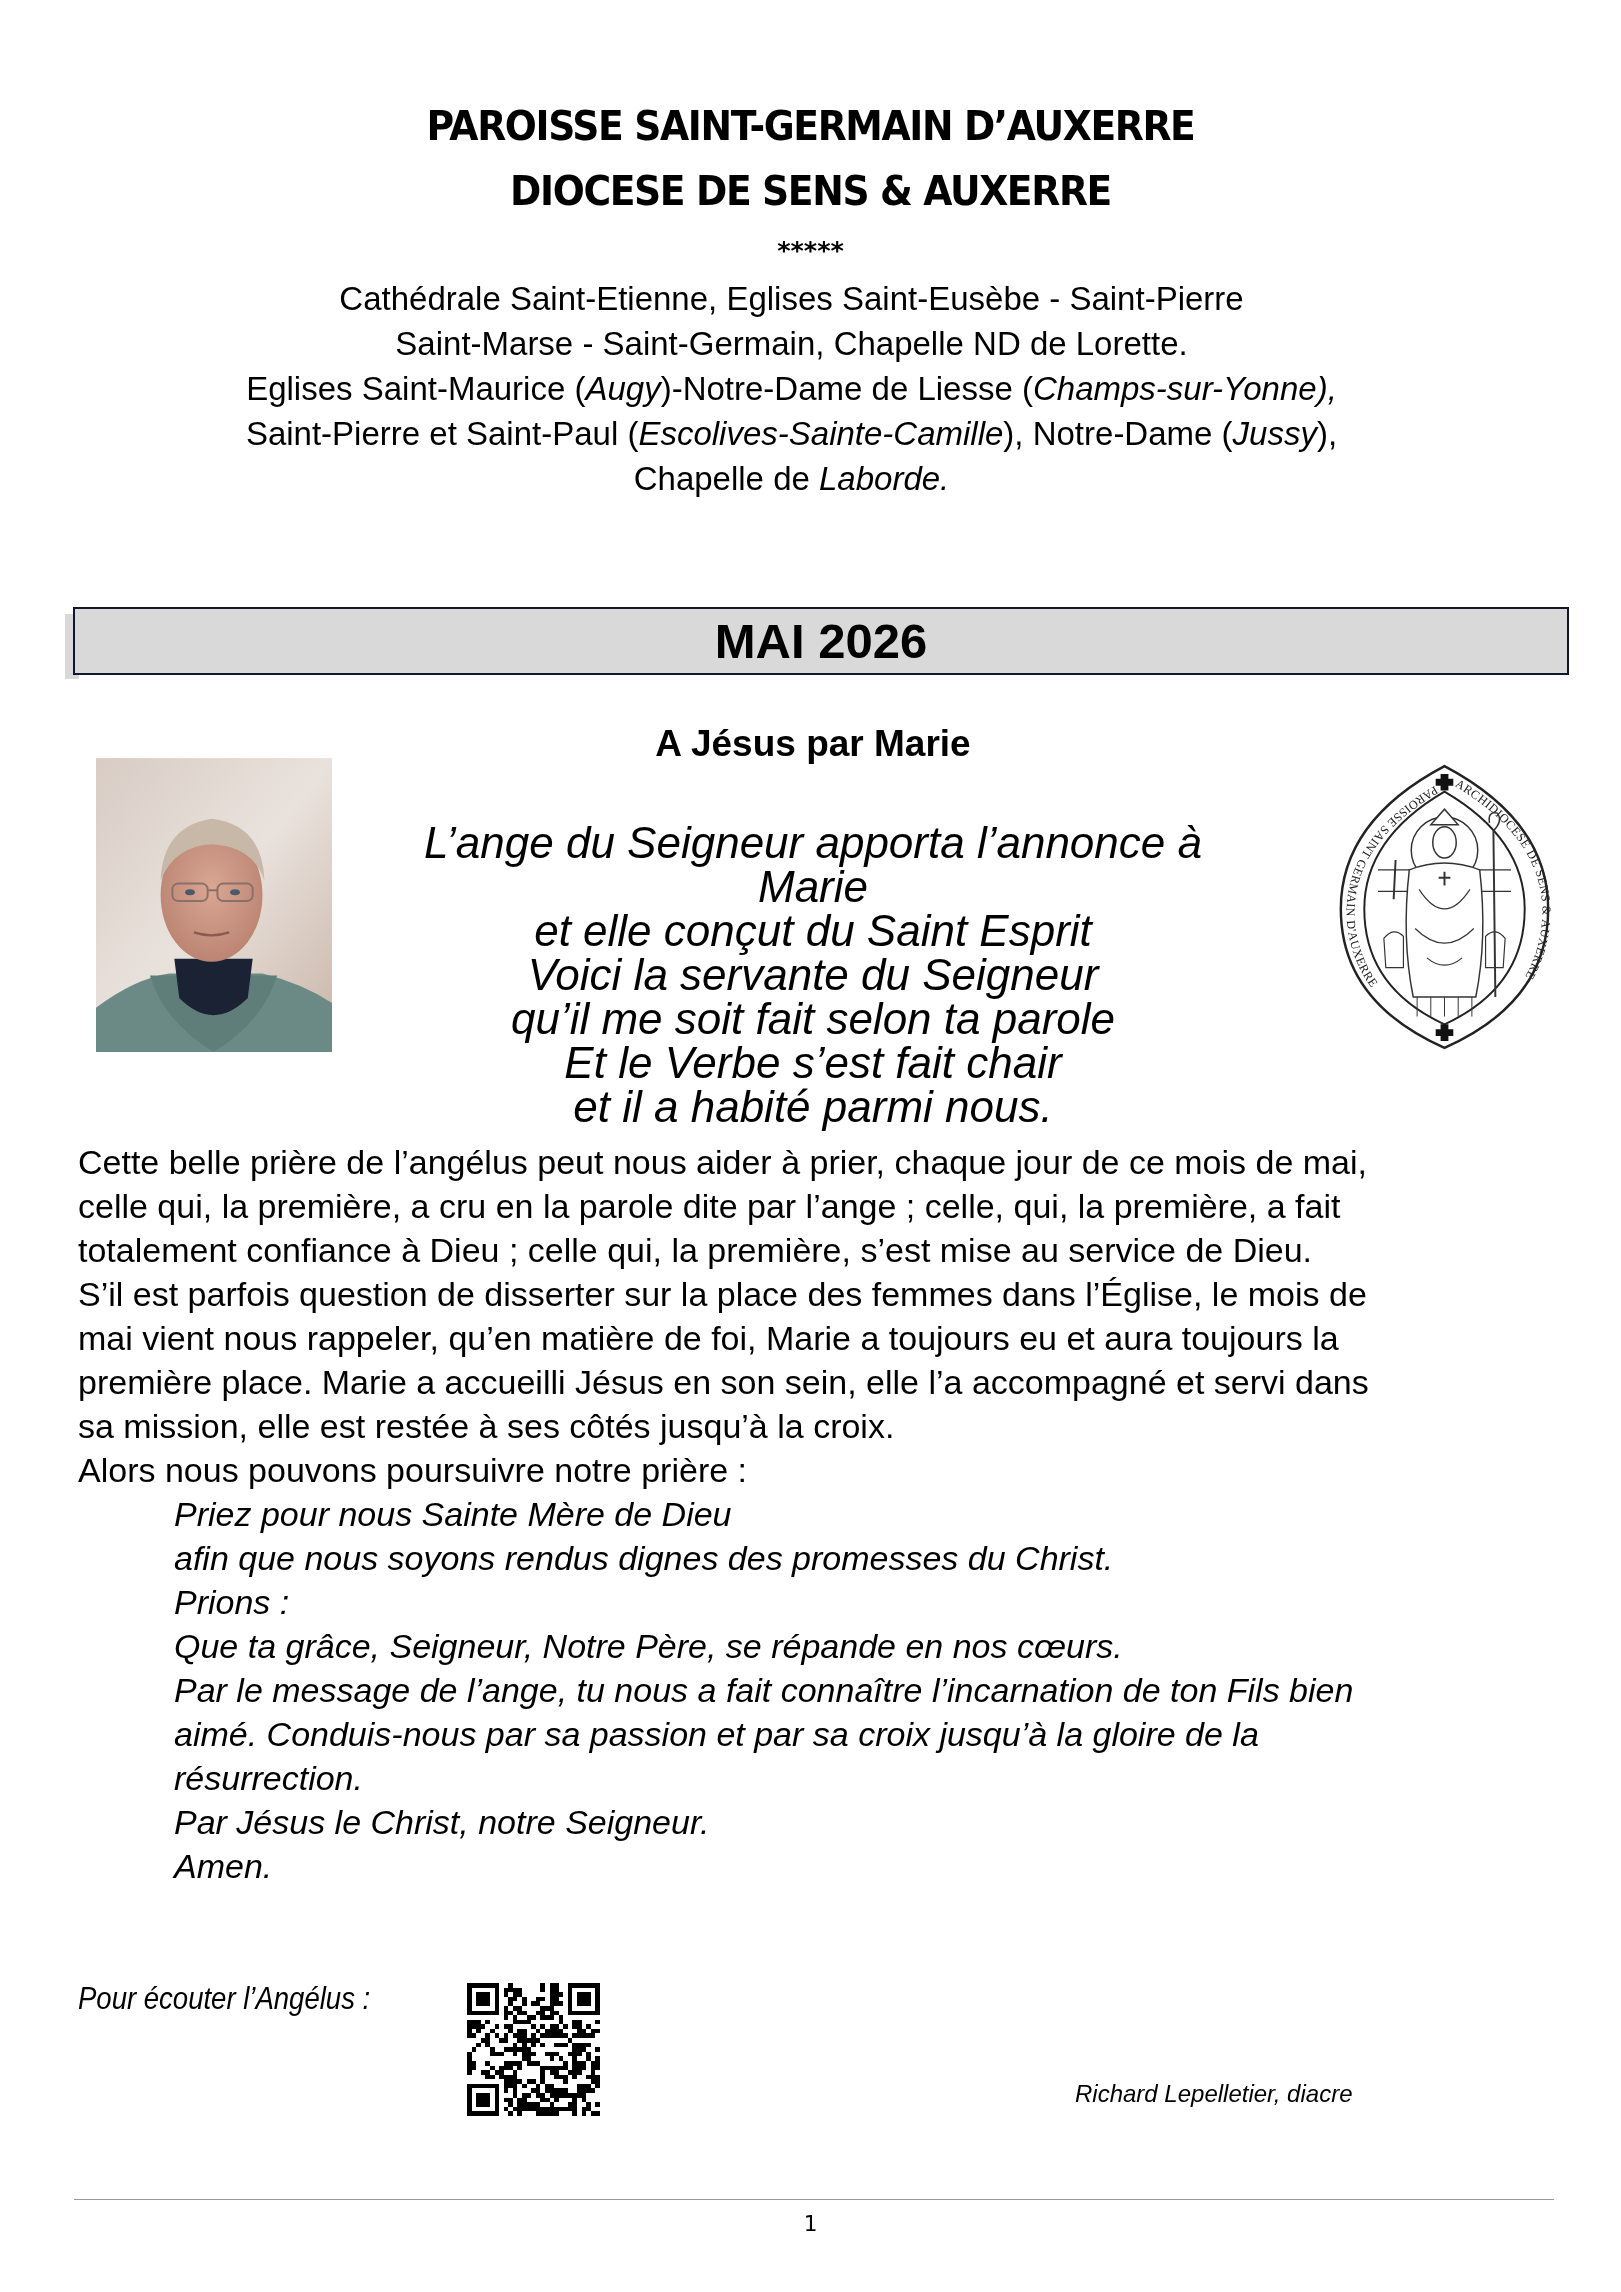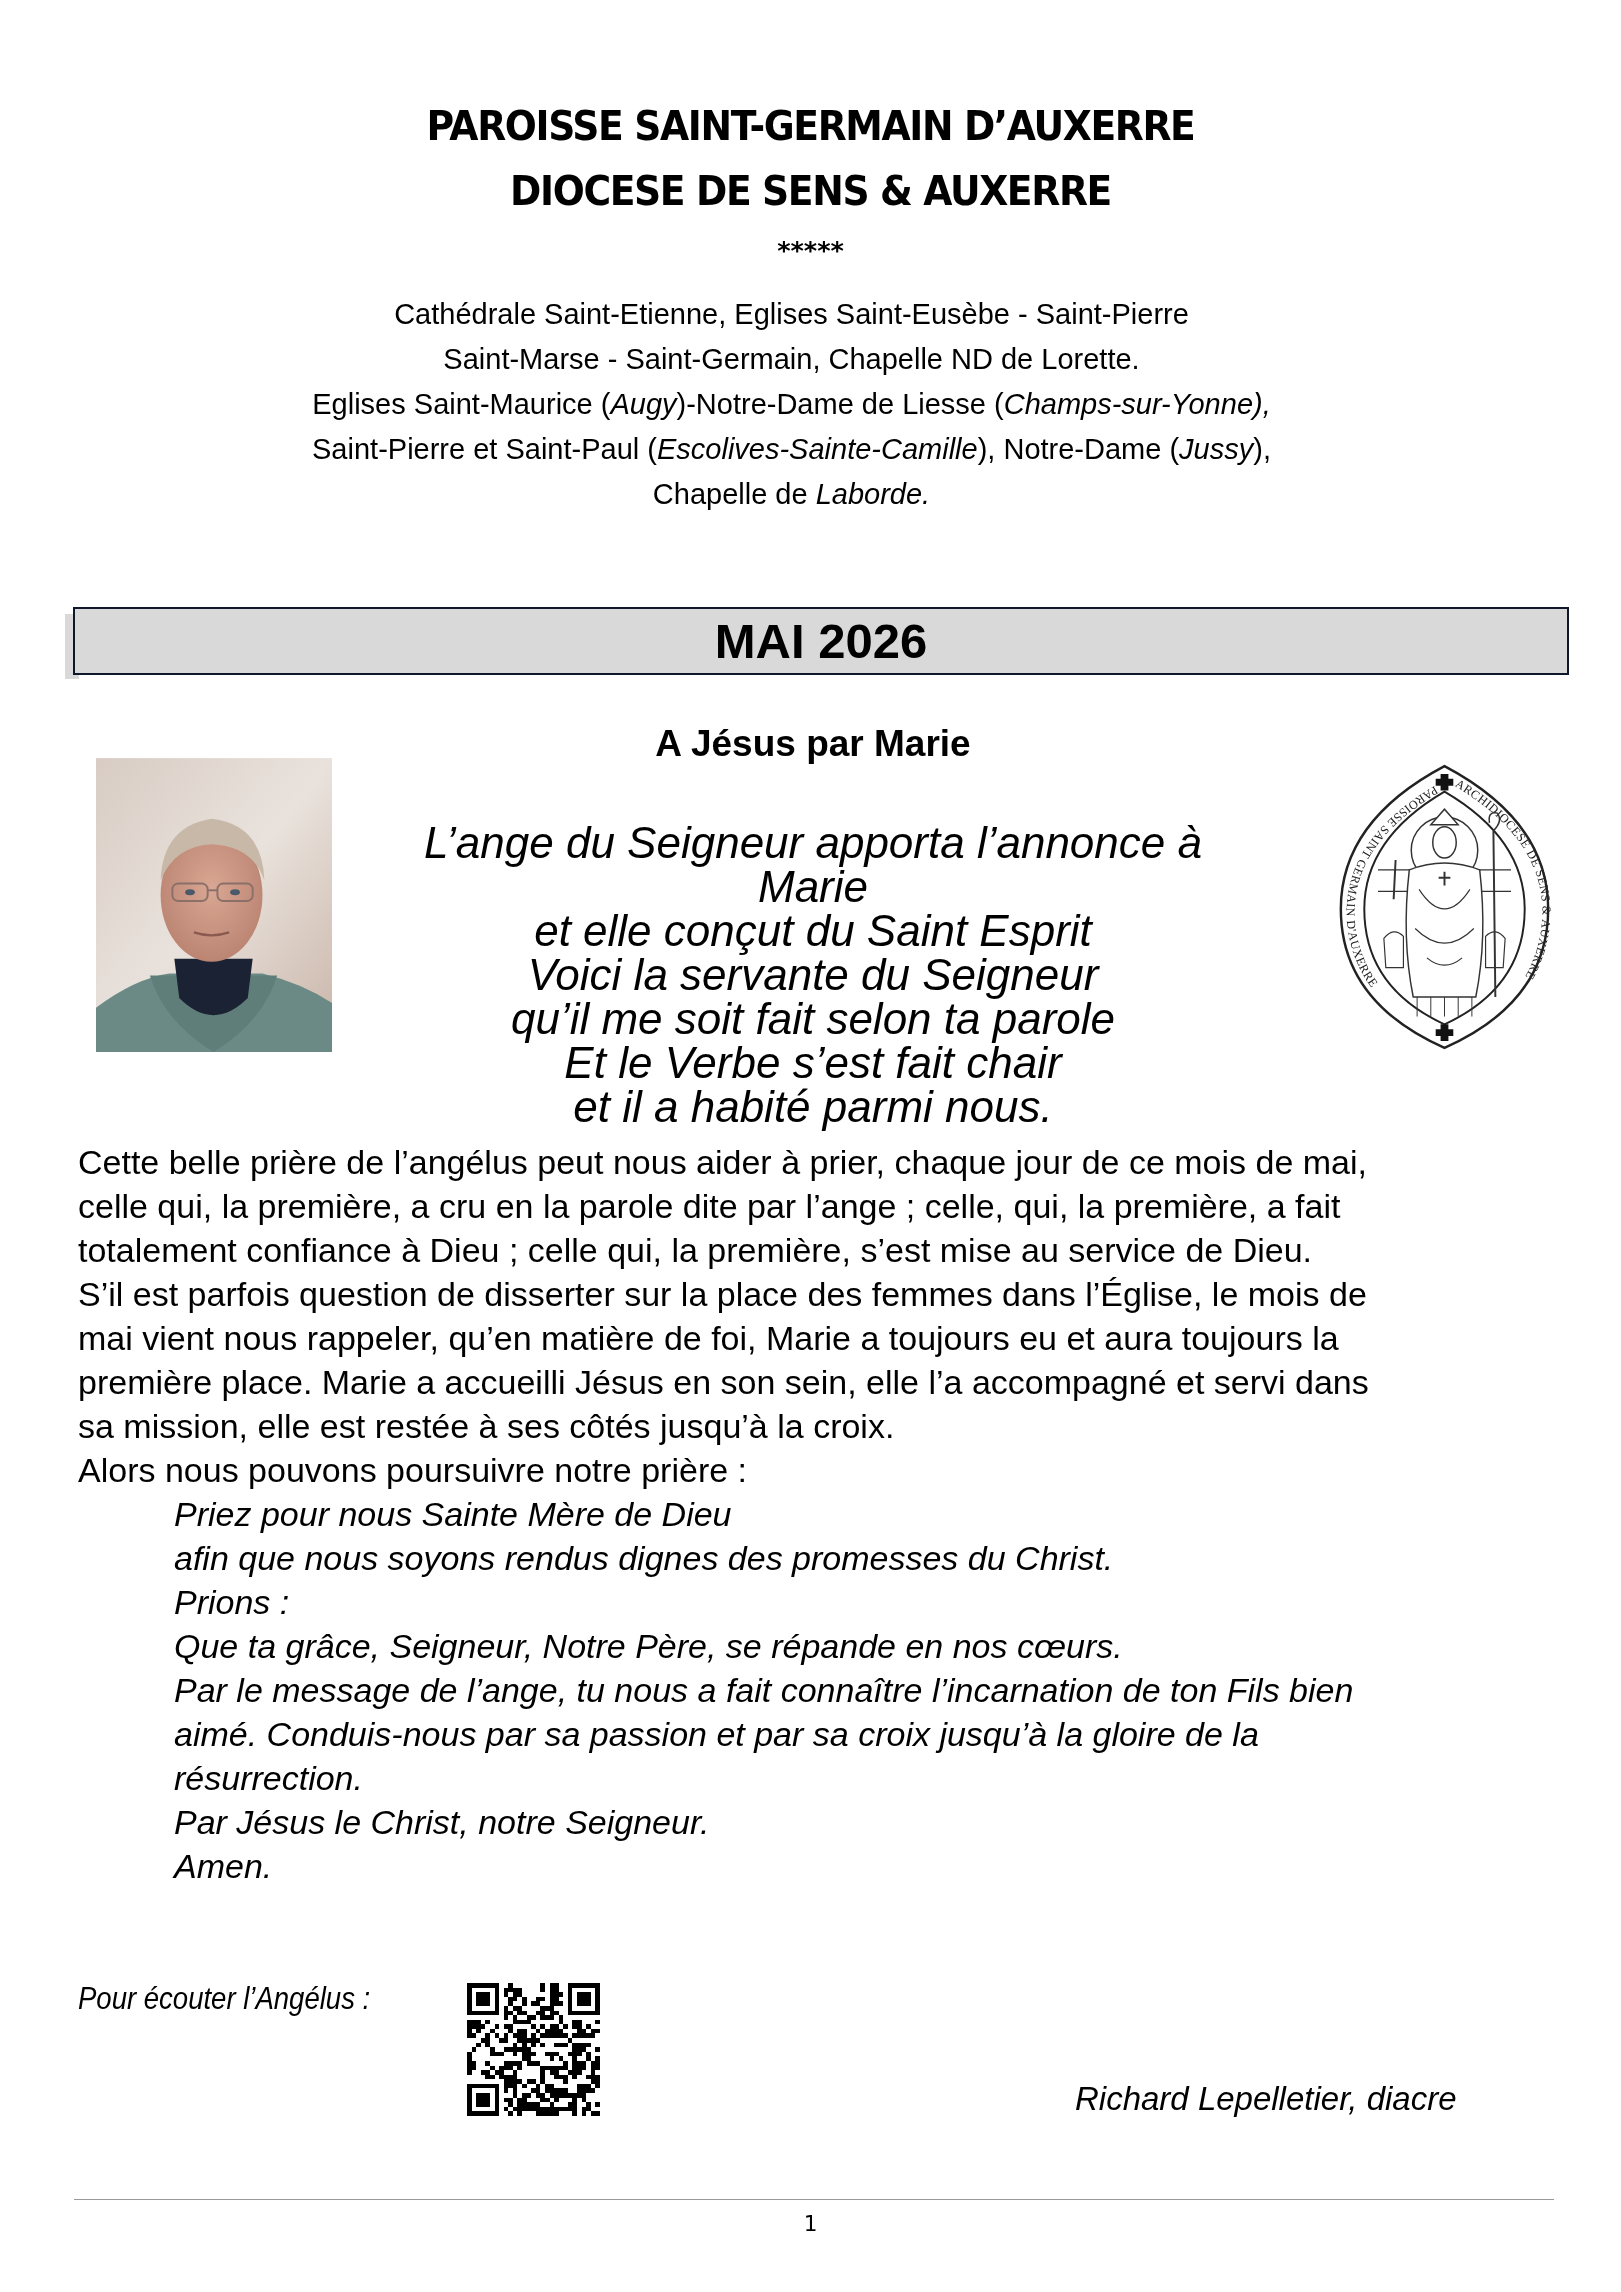--- a/index.html
+++ b/index.html
@@ -6,41 +6,41 @@
   body { width: 1621px; height: 2293px; position: relative; overflow: hidden; color: #000; font-family: "Liberation Sans", sans-serif; }
   .abs { position: absolute; }
   .center { text-align: center; }
   .title {
     left: 0; width: 1621px; font-family: "DejaVu Sans", sans-serif; font-weight: bold;
     font-size: 41px; letter-spacing: -1.5px; transform: scaleX(0.92); transform-origin: 811px 0;
   }
   #title1 { top: 102px; }
   #title2 { top: 167px; }
   #stars { top: 235px; left: 0; width: 1621px; font-family: "DejaVu Sans", sans-serif; font-weight: bold; font-size: 25.5px; }
-  .churches { top: 292px; left: 0; width: 1583px; font-size: 29px; line-height: 45px; }
+  .churches { top: 276px; left: 0; width: 1583px; font-size: 33px; line-height: 45px; }
   .churches div { white-space: nowrap; }
   .churches i { font-style: italic; }
 
   #month-shadow { left: 65px; top: 614px; width: 13.7px; height: 65px; background: #d9d9d9; }
   #month-banner { left: 73px; top: 607px; width: 1496px; height: 68px; background: #d9d9d9; border: 2px solid #0f172a; box-sizing: border-box; }
   #month-banner span { display: block; text-align: center; font-weight: bold; font-size: 49px; line-height: 65px; }
 
   #photo { left: 96px; top: 758px; width: 236px; height: 294px; overflow: hidden; }
   #seal { left: 1333px; top: 762px; width: 223px; height: 290px; }
 
   #article-title { left: 372px; top: 723px; width: 882px; font-weight: bold; font-size: 37px; }
   .angelus { left: 372px; top: 821px; width: 882px; font-style: italic; font-size: 44px; line-height: 44px; }
 
   .body-text { left: 78px; top: 1140px; width: 1509px; font-size: 34px; line-height: 44px; }
   .body-text div { white-space: nowrap; }
   .body-text .indent { padding-left: 96px; font-style: italic; }
 
   #listen-label { left: 78px; top: 1980px; font-style: italic; font-size: 32px; transform: scaleX(0.86); transform-origin: 0 0; white-space: nowrap; }
   #qr { left: 467px; top: 1983px; width: 133px; height: 133px; }
-  #signature { left: 1075px; top: 2080px; font-style: italic; font-size: 33px; white-space: nowrap; }
+  #signature { left: 1075px; top: 2080px; font-style: italic; font-size: 24px; white-space: nowrap; }
 
   #footer-rule { left: 74px; top: 2199px; width: 1480px; height: 0; border-top: 1px solid #9a9a9a; }
   #page-number { left: 0; width: 1621px; top: 2211px; font-family: "DejaVu Sans", sans-serif; font-size: 21.6px; }
 </style>
 </head>
 <body>
 
 <div class="abs title center" id="title1">PAROISSE SAINT-GERMAIN D’AUXERRE</div>
 <div class="abs title center" id="title2">DIOCESE DE SENS &amp; AUXERRE</div>
 <div class="abs center" id="stars">*****</div>

